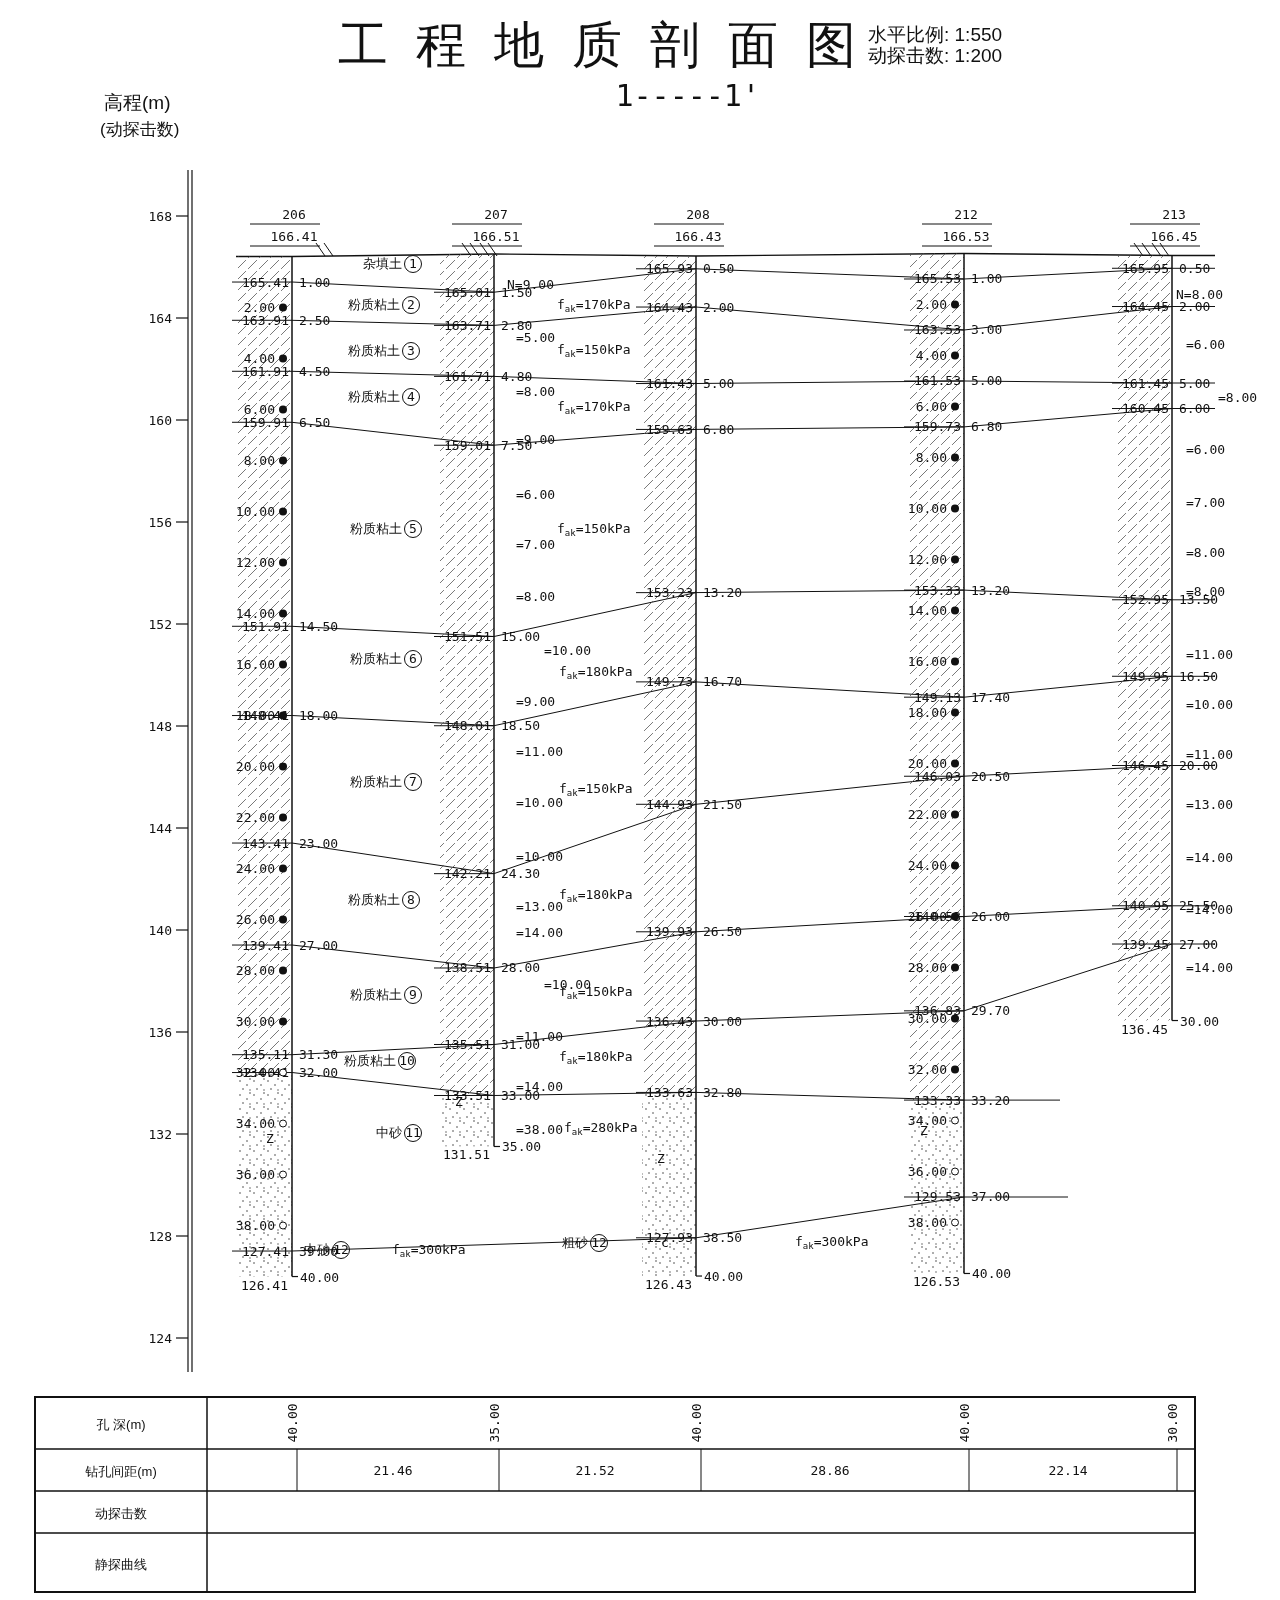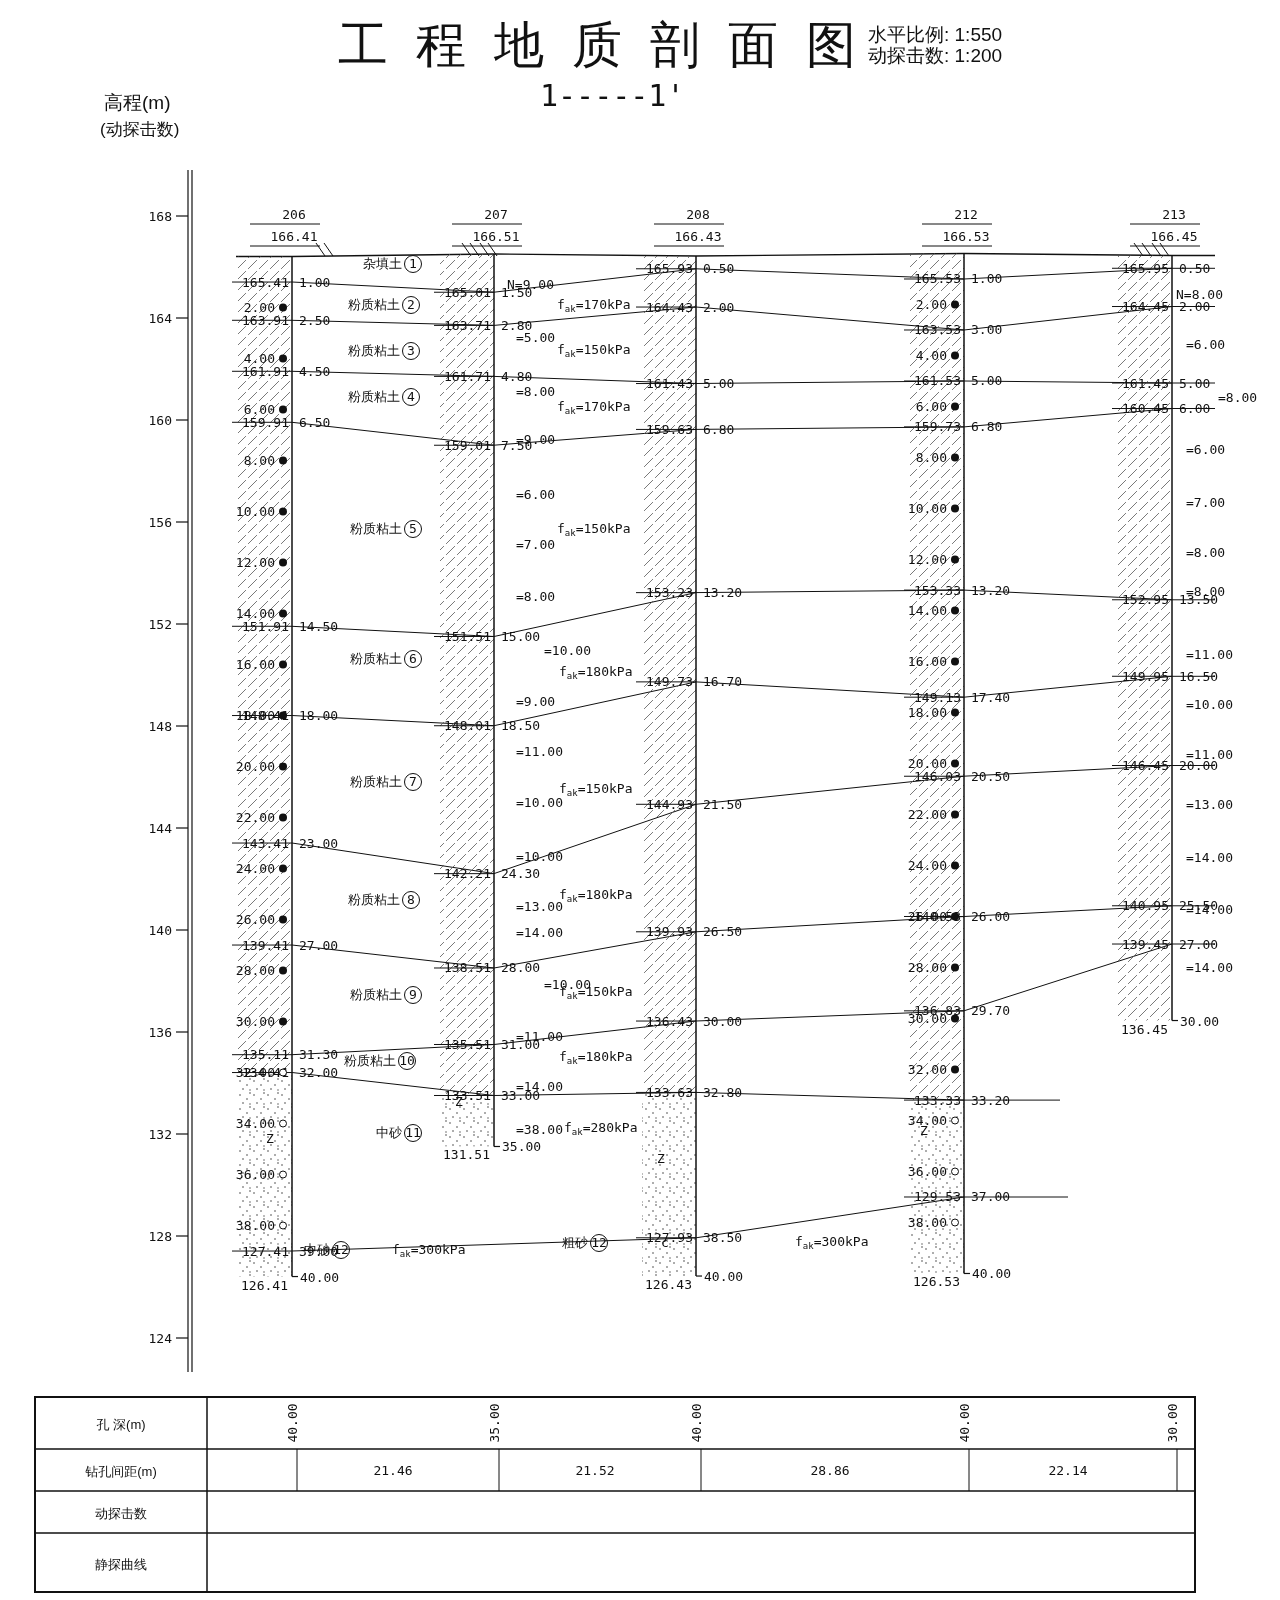--- a/index.html
+++ b/index.html
@@ -1,21 +1,21 @@
 <!DOCTYPE html>
 <html><head>
 <meta charset="utf-8">
 <style>
   html,body{margin:0;padding:0;}
   body{width:1280px;height:1600px;background:#fff;position:relative;
        font-family:"Liberation Sans",sans-serif;color:#111;overflow:hidden;}
   .hdr-title{position:absolute;left:338px;top:12px;font-size:50px;letter-spacing:28px;
              white-space:nowrap;font-family:"Liberation Sans",sans-serif;}
   .scales{position:absolute;left:868px;top:24px;font-size:19px;line-height:21px;}
-  .section-label{position:absolute;left:540px;top:78px;width:220px;text-align:left;
+  .section-label{position:absolute;left:540px;top:78px;width:220px;text-align:right;
                  font-size:30px;font-family:"DejaVu Sans Mono",monospace;}
   .axis-l1{position:absolute;left:104px;top:90px;font-size:19px;}
   .axis-l2{position:absolute;left:100px;top:118px;font-size:17px;}
   svg#drawing{position:absolute;left:0;top:0;}
   svg text{font-family:"DejaVu Sans Mono",monospace;font-size:13px;fill:#111;}
   svg text.cjk{font-family:"Liberation Sans",sans-serif;}
 </style>
 </head>
 <body>
 

